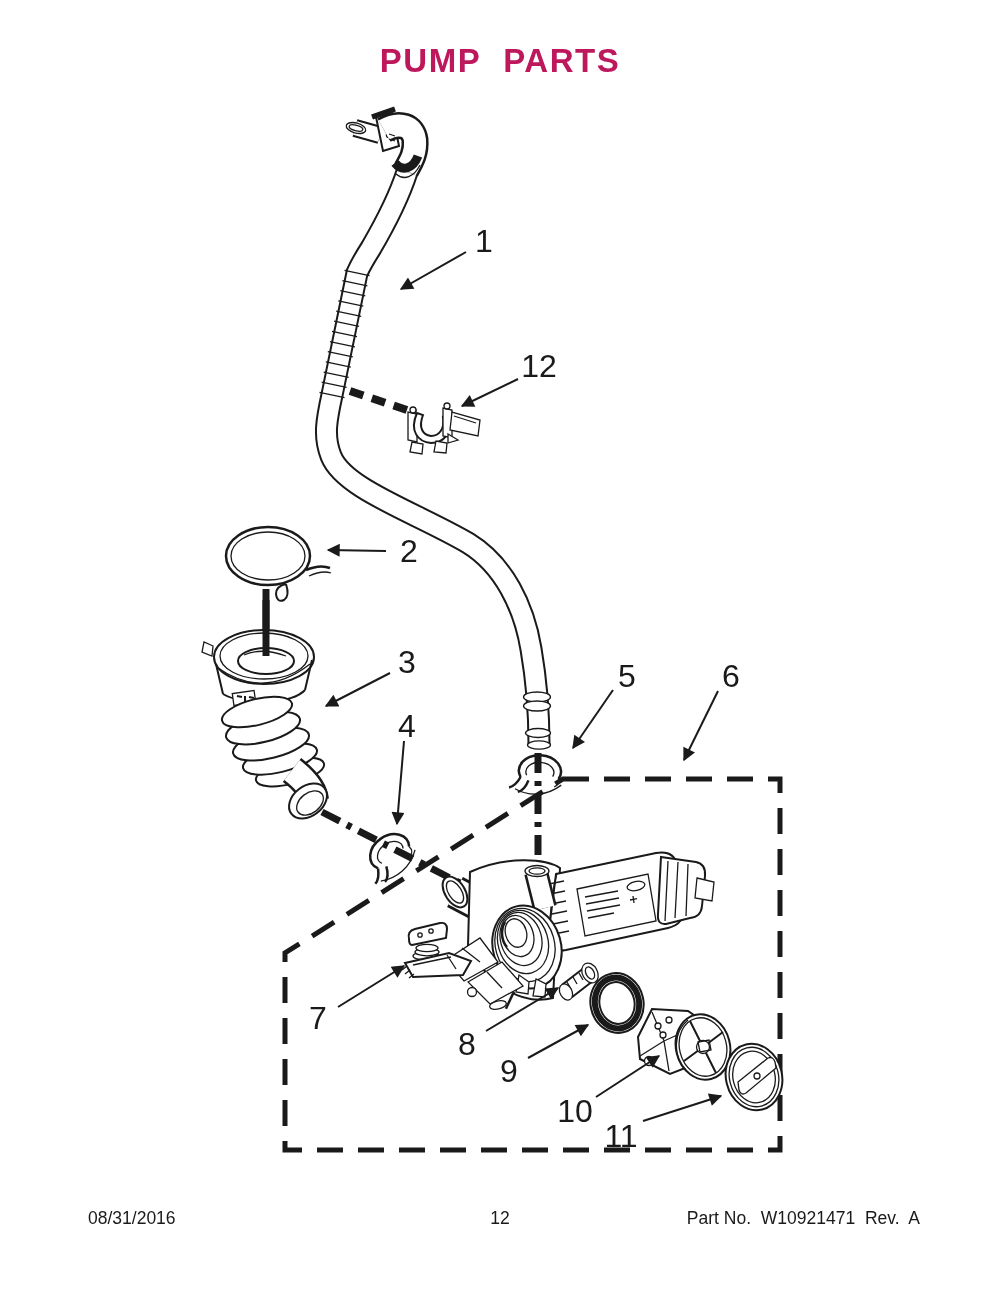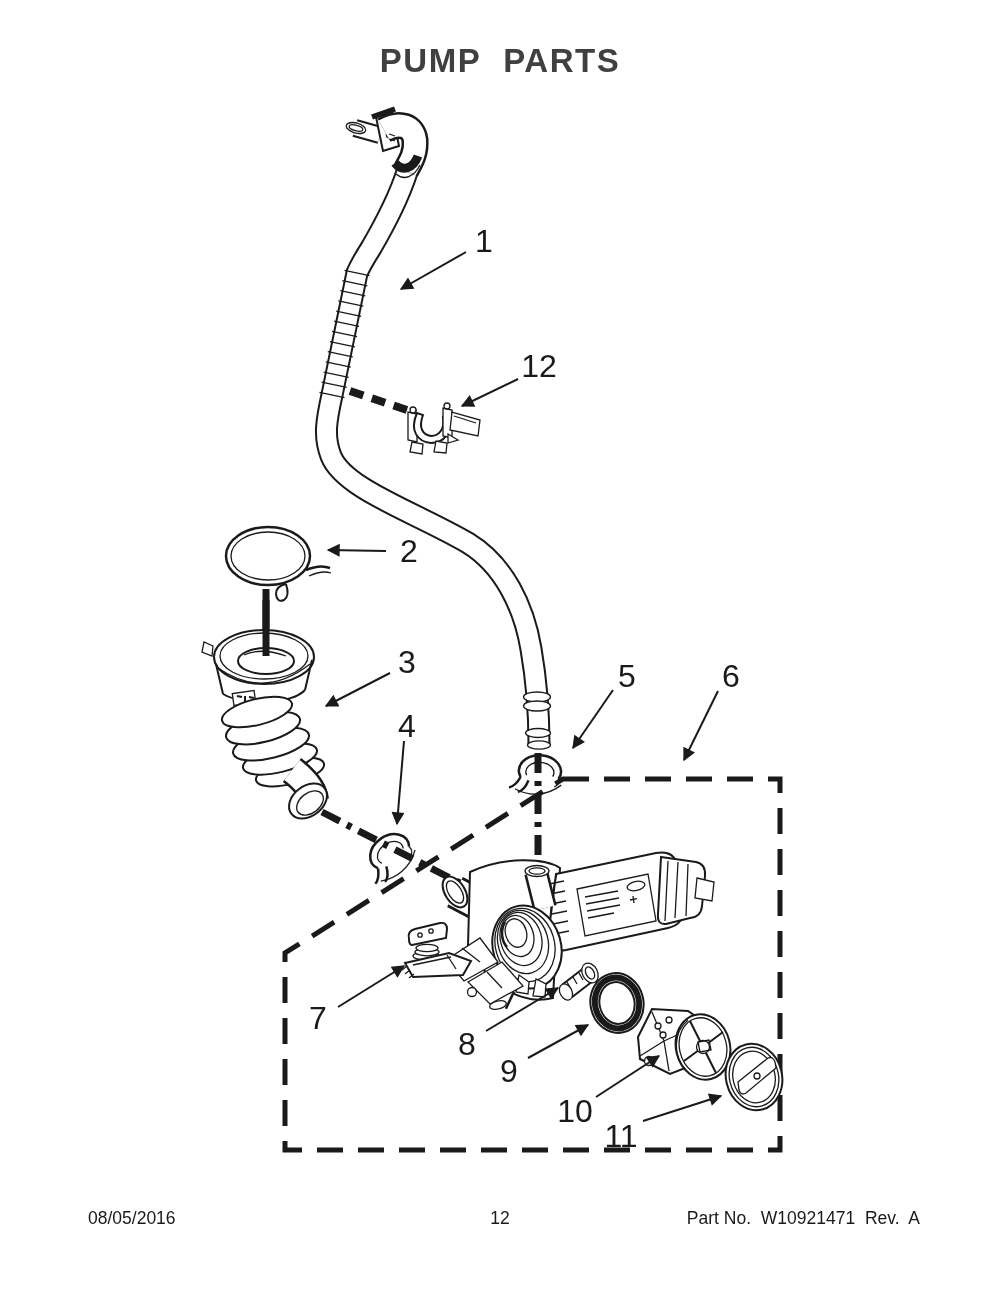--- a/index.html
+++ b/index.html
@@ -1,19 +1,19 @@
 <!DOCTYPE html>
 <html><head>
 <meta charset="utf-8">
 <style>
   html,body{margin:0;padding:0}
   body{width:1000px;height:1294px;background:#ffffff;font-family:"Liberation Sans",sans-serif}
   .page{position:relative;width:1000px;height:1294px;background:#ffffff;overflow:hidden}
   .title{position:absolute;top:44px;left:0;width:100%;text-align:center;margin:0;
-         font-size:33px;font-weight:bold;letter-spacing:1.5px;word-spacing:12px;color:#404040;line-height:1}
+         font-size:33px;font-weight:bold;letter-spacing:1.5px;word-spacing:12px;color:#be185d;line-height:1}
   svg.diagram{position:absolute;left:0;top:0}
   .footer{position:absolute;left:0;top:1208px;width:100%;font-size:17.5px;color:#1a1a1a}
   .footer .date{position:absolute;left:88px}
   .footer .pagenum{position:absolute;left:0;width:100%;text-align:center}
   .footer .partinfo{position:absolute;right:80px;white-space:pre}
 
   
   .s1{fill:none;stroke:#1a1a1a;stroke-width:1.3}
   .s2{fill:none;stroke:#1a1a1a;stroke-width:2}
   .s25{fill:none;stroke:#1a1a1a;stroke-width:2.5}
@@ -280,18 +280,18 @@
         <text class="num" x="621" y="1147">11</text>
       </g>
       <g>
         <path class="arrow" d="M518,379 L462,406"></path>
         <text class="num" x="539" y="377">12</text>
       </g>
     </g>
   </svg>
 
   <div class="footer">
-    <span class="date">08/05/2016</span>
+    <span class="date">08/31/2016</span>
     <span class="pagenum">12</span>
     <span class="partinfo">Part No.  W10921471  Rev.  A</span>
   </div>
 
 </div>
 
 </body></html>

